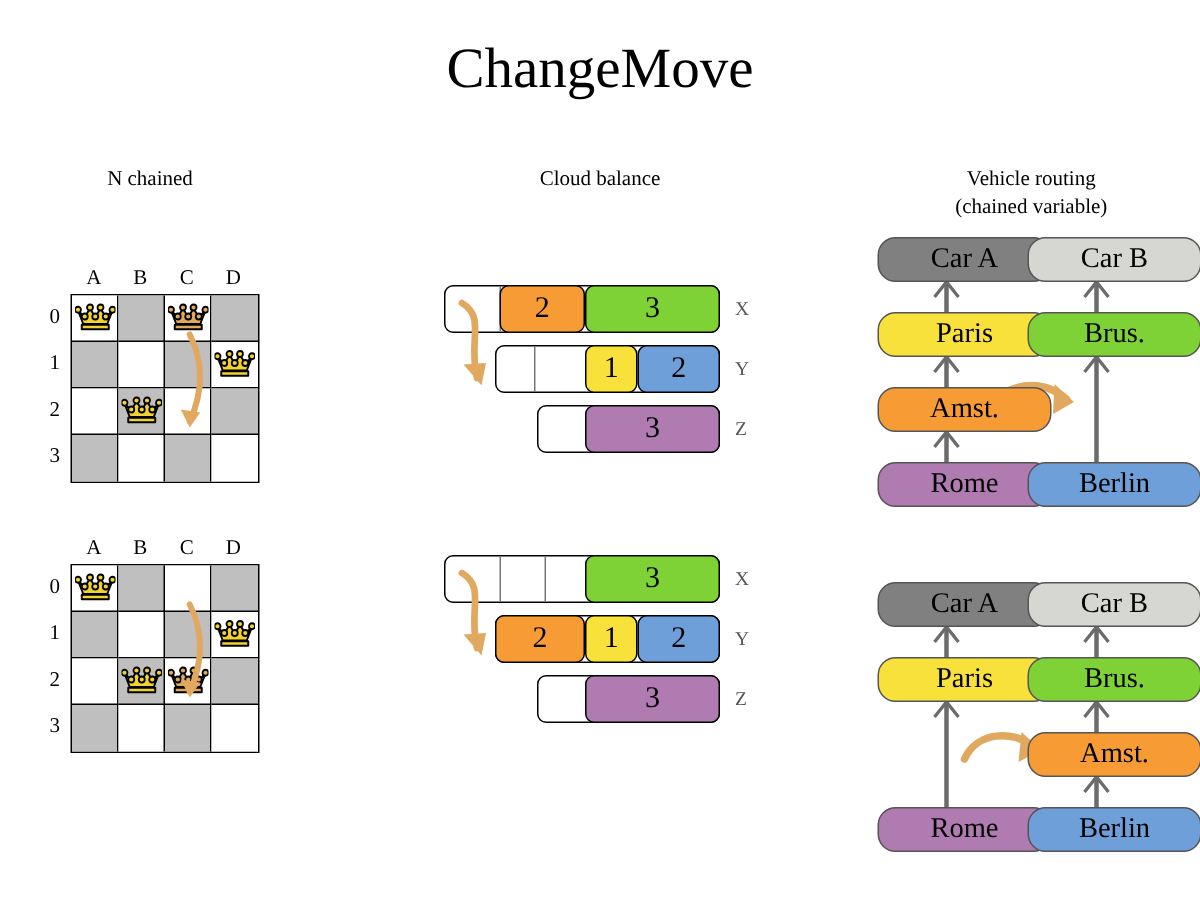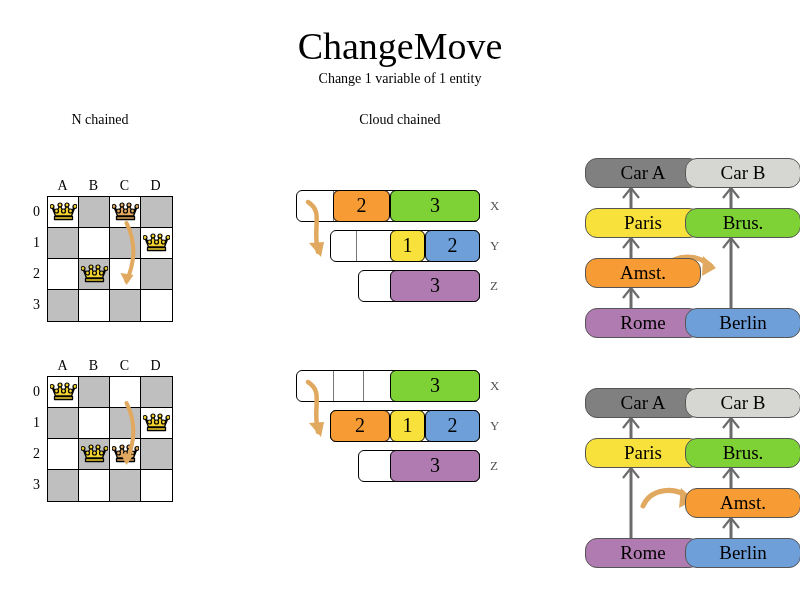--- a/index.html
+++ b/index.html
@@ -88,24 +88,27 @@
     border:1.5px solid #555;border-radius:12px;
     font-size:19px;line-height:27px;text-align:center;color:#000;
   }
 </style>
 </head>
 <body>
 
 <div class="page">
 
   <div class="title">ChangeMove</div>
-  <div class="subtitle">Change 1 variable of 1 entity</div>
 
   <div class="sect-head" id="head-queens">N chained</div>
-  <div class="sect-head" id="head-cloud">Cloud chained</div>
+  <div class="sect-head" id="head-cloud">Cloud balance</div>
+  <div class="sect-head" id="head-vrp">
+    <div>Vehicle routing</div>
+    <div>(chained variable)</div>
+  </div>
 
   <div class="board-wrap" id="board-top">
       <div class="col-labels">
         <span style="left: 0px;">A</span>
         <span style="left: 31px;">B</span>
         <span style="left: 62px;">C</span>
         <span style="left: 93px;">D</span>
       </div>
       <div class="row-labels">
         <span style="top: 0px;">0</span>

